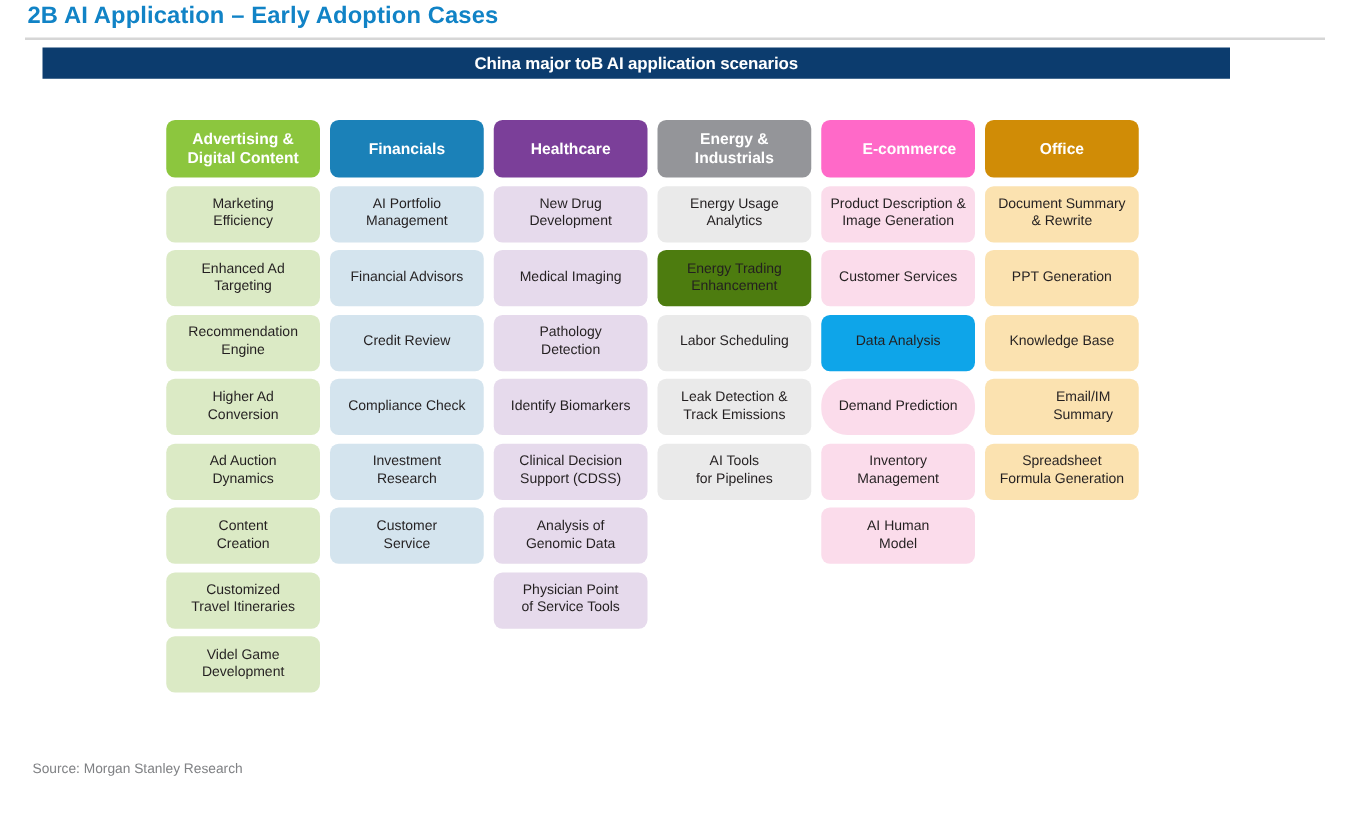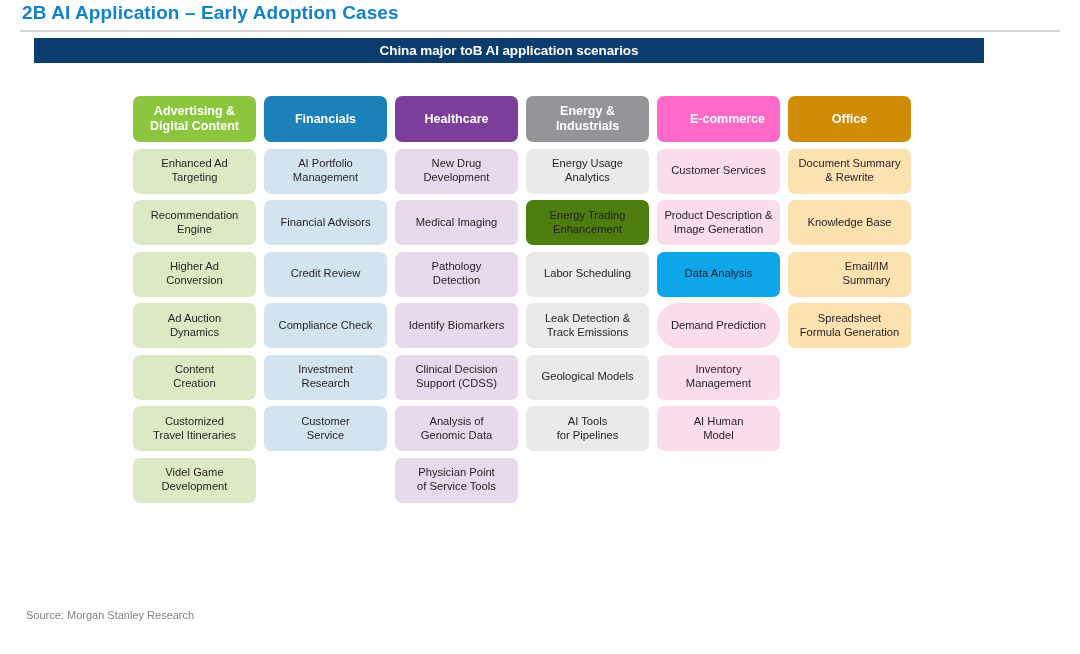--- a/index.html
+++ b/index.html
@@ -107,20 +107,21 @@
 <body>
 
 <div class="slide-title">2B AI Application – Early Adoption Cases</div>
 <div class="title-rule"></div>
 
 <div class="banner">China major toB AI application scenarios</div>
 
 <div class="grid" id="grid">
     <div class="column">
       <div class="col-header" style="background: rgb(140, 198, 62);">Advertising &amp;<br>Digital Content</div>
+      <div class="cell" style="background: rgb(219, 234, 197);">Marketing<br>Efficiency</div>
       <div class="cell" style="background: rgb(219, 234, 197);">Enhanced Ad<br>Targeting</div>
       <div class="cell" style="background: rgb(219, 234, 197);">Recommendation<br>Engine</div>
       <div class="cell" style="background: rgb(219, 234, 197);">Higher Ad<br>Conversion</div>
       <div class="cell" style="background: rgb(219, 234, 197);">Ad Auction<br>Dynamics</div>
       <div class="cell" style="background: rgb(219, 234, 197);">Content<br>Creation</div>
       <div class="cell" style="background: rgb(219, 234, 197);">Customized<br>Travel Itineraries</div>
       <div class="cell" style="background: rgb(219, 234, 197);">Videl Game<br>Development</div>
     </div>
     <div class="column">
       <div class="col-header" style="background: rgb(27, 129, 184);">Financials</div>
@@ -140,34 +141,34 @@
       <div class="cell" style="background: rgb(230, 218, 236);">Clinical Decision<br>Support (CDSS)</div>
       <div class="cell" style="background: rgb(230, 218, 236);">Analysis of<br>Genomic Data</div>
       <div class="cell" style="background: rgb(230, 218, 236);">Physician Point<br>of Service Tools</div>
     </div>
     <div class="column">
       <div class="col-header" style="background: rgb(148, 149, 153);">Energy &amp;<br>Industrials</div>
       <div class="cell" style="background: rgb(234, 234, 234);">Energy Usage<br>Analytics</div>
       <div class="cell" style="background: #4d7c0f;">Energy Trading<br>Enhancement</div>
       <div class="cell" style="background: rgb(234, 234, 234);">Labor Scheduling</div>
       <div class="cell" style="background: rgb(234, 234, 234);">Leak Detection &amp;<br>Track Emissions</div>
-      <div class="cell" style="background: rgb(234, 234, 234);">Geological Models</div>
       <div class="cell" style="background: rgb(234, 234, 234);">AI Tools<br>for Pipelines</div>
     </div>
     <div class="column">
       <div class="col-header" style="background: rgb(255, 105, 200); padding-left: 21px;">E-commerce</div>
+      <div class="cell" style="background: rgb(251, 220, 235);">Product Description &amp;<br>Image Generation</div>
       <div class="cell" style="background: rgb(251, 220, 235);">Customer Services</div>
-      <div class="cell" style="background: rgb(251, 220, 235);">Product Description &amp;<br>Image Generation</div>
       <div class="cell" style="background: #0ea5e9;">Data Analysis</div>
       <div class="cell" style="background: rgb(251, 220, 235); border-radius: 21px;">Demand Prediction</div>
       <div class="cell" style="background: rgb(251, 220, 235);">Inventory<br>Management</div>
       <div class="cell" style="background: rgb(251, 220, 235);">AI Human<br>Model</div>
     </div>
     <div class="column">
       <div class="col-header" style="background: rgb(208, 140, 6);">Office</div>
       <div class="cell" style="background: rgb(251, 226, 176);">Document Summary<br>&amp; Rewrite</div>
+      <div class="cell" style="background: rgb(251, 226, 176);">PPT Generation</div>
       <div class="cell" style="background: rgb(251, 226, 176);">Knowledge Base</div>
       <div class="cell" style="background: rgb(251, 226, 176); padding-left: 36px;">Email/IM<br>Summary</div>
       <div class="cell" style="background: rgb(251, 226, 176);">Spreadsheet<br>Formula Generation</div>
     </div>
   </div>
 
 <div class="source">Source: Morgan Stanley Research</div>
 
 </body></html>

